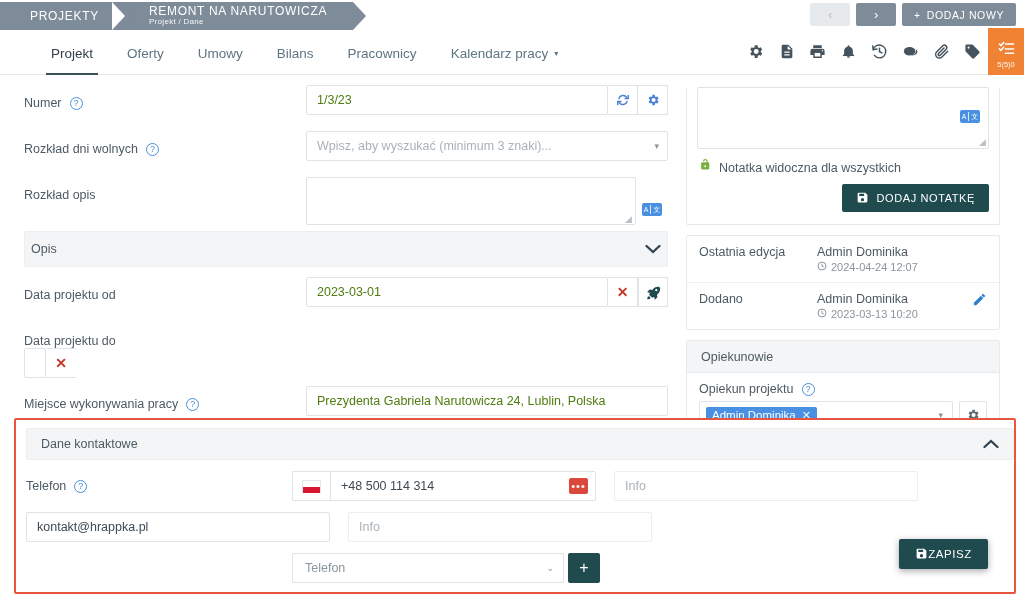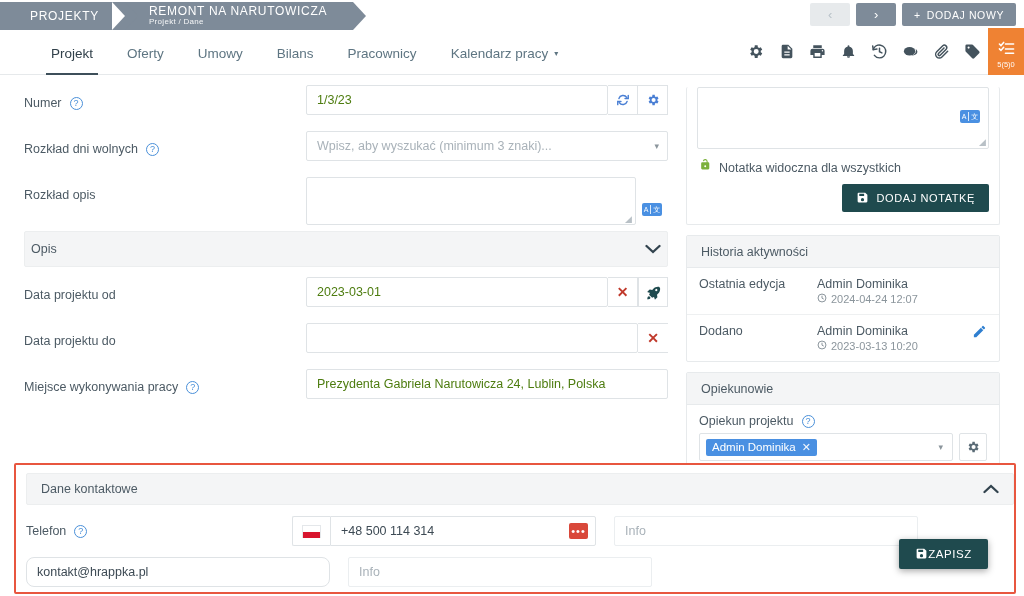--- a/index.html
+++ b/index.html
@@ -193,21 +193,20 @@
   .gearbtn {
     width:28px; height:28px; border:1px solid #dfe3e6; border-radius:2px; background:#fff;
     display:flex; align-items:center; justify-content:center; color:#5a6b76;
   }
 
   
   .contact {
     position:absolute; left:14px; right:8px; top:418px; bottom:2px;
     border:2px solid #e8563f; border-radius:2px; background:#fff;
     padding:8px 0 0 10px;
-    margin-top:45px;
   }
   .contact-head {
     height:32px; background:#f4f5f6; border:1px solid #eceeef; border-radius:2px;
     display:flex; align-items:center; justify-content:space-between;
     padding:0 14px; font-size:12.5px; color:#4c5a64;
   }
   .crow { display:flex; align-items:center; margin-top:11px; }
   .clabel { width:266px; display:flex; align-items:center; gap:8px; font-size:12.5px; color:#4c5a64; flex:none; }
   .phonewrap { display:flex; align-items:center; width:304px; }
   .flagbtn {
@@ -226,21 +225,21 @@
     width:19px; height:16px; background:#d9483a; border-radius:2px; color:#fff;
     display:flex; align-items:center; justify-content:center; font-size:11px; letter-spacing:1px;
     line-height:8px;
   }
   .infoinp {
     width:304px; height:30px; margin-left:18px; border:1px solid #ebeef0; border-radius:2px;
     background:#fff; display:flex; align-items:center; padding:0 10px;
     font-size:12.5px; color:#a9b2b9;
   }
   .emailinp {
-    width:304px; height:30px; border:1px solid #dfe3e6; border-radius:8px; background:#fff;
+    width:304px; height:30px; border:1px solid #dfe3e6; border-radius:2px; background:#fff;
     display:flex; align-items:center; padding:0 10px; font-size:12.5px;
   }
   .typesel {
     width:272px; height:30px; border:1px solid #dfe3e6; border-radius:2px; background:#fff;
     display:flex; align-items:center; justify-content:space-between; padding:0 9px 0 12px;
     font-size:12.5px; color:#8b959c;
   }
   .plusbtn {
     width:32px; height:30px; background:#1f4a4e; color:#fff; border:none; border-radius:2px;
     display:flex; align-items:center; justify-content:center; font-size:16px; margin-left:4px;
@@ -434,21 +433,21 @@
         <div class="inp inp-grow">2023-03-01</div>
         <div class="iconbtn redx">✕</div>
         <div class="iconbtn teal" style="border-left:1px solid #dfe3e6;">
           <svg width="15" height="15" viewBox="0 0 24 24" fill="currentColor">
               <path d="M20.8 2.9c-3.4-.5-6.6.6-9 3L9.9 7.8l-3.6-.6a1 1 0 00-.9.3L2.5 10.4a.6.6 0 00.25 1l3.1 1 .35.35-1.3 2.85 4.9 4.9 2.85-1.3.35.35 1 3.1a.6.6 0 001 .25l2.9-2.9a1 1 0 00.3-.9l-.6-3.6 1.9-1.9c2.4-2.4 3.5-5.6 3-9zm-5.3 6.6a1.8 1.8 0 112.5-2.5 1.8 1.8 0 01-2.5 2.5zM3 18.6c-.7.7-1 4.5-1 4.5s3.8-.3 4.5-1a2.5 2.5 0 00-3.5-3.5z"></path>
             </svg>
         </div>
       </div>
     </div>
 
-    <div class="frow" style="margin-top:8px;">
+    <div class="frow" style="margin-top:8px;flex-direction:column;">
       <div class="flabel">
         <span>Data projektu do</span>
       </div>
       <div class="fctrl">
         <div class="inp inp-grow"></div>
         <div class="iconbtn redx" style="border-right:none;">✕</div>
       </div>
     </div>
 
     <div class="frow" style="margin-top:8px;">
@@ -488,21 +487,20 @@
             <svg width="13" height="13" viewBox="0 0 24 24" fill="currentColor">
                 <path d="M19 3H5a2 2 0 00-2 2v14a2 2 0 002 2h14a2 2 0 002-2V7l-4-4zm-7 16a3 3 0 113-3 3 3 0 01-3 3zm3-10H6V5h9v4z"></path>
               </svg>
           </span>
           <span>DODAJ NOTATKĘ</span>
         </button>
       </div>
     </div>
 
     <div class="panel">
-      <div class="panel-head">Historia aktywności</div>
       <div class="hist-row">
         <div class="hist-label">Ostatnia edycja</div>
         <div class="hist-val">
           <div class="hist-name">Admin Dominika</div>
           <div class="hist-time">
             <span>
               <svg width="10" height="10" viewBox="0 0 24 24" fill="none" stroke="currentColor" stroke-width="2.4">
                   <circle cx="12" cy="12" r="9.5"></circle>
                   <polyline points="12,6.5 12,12.4 16.2,14.6"></polyline>
                 </svg>

